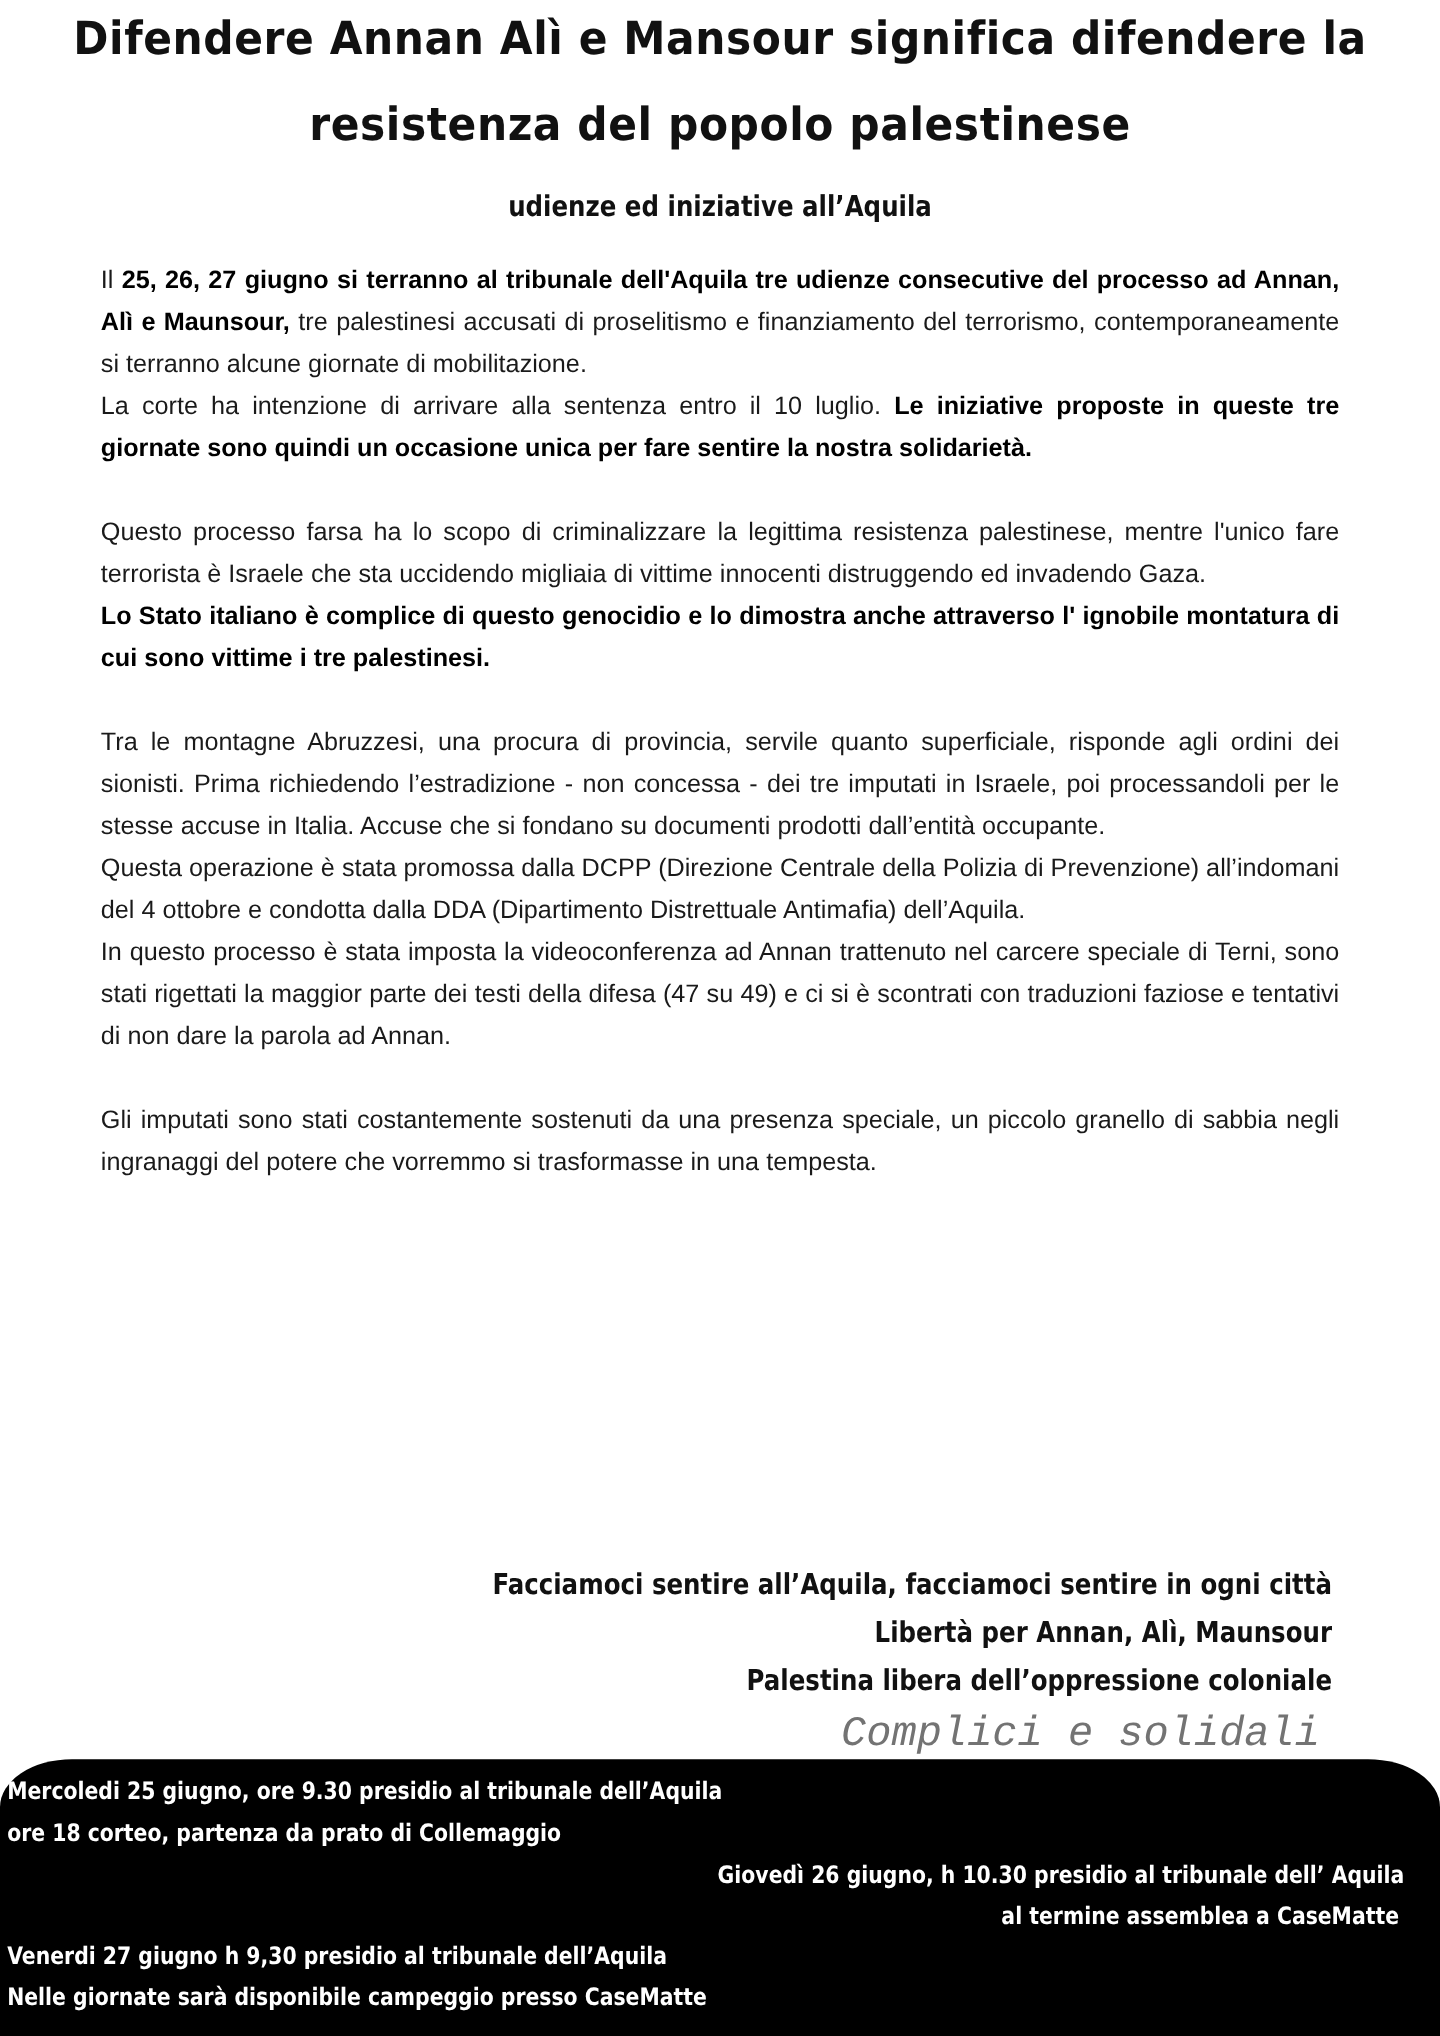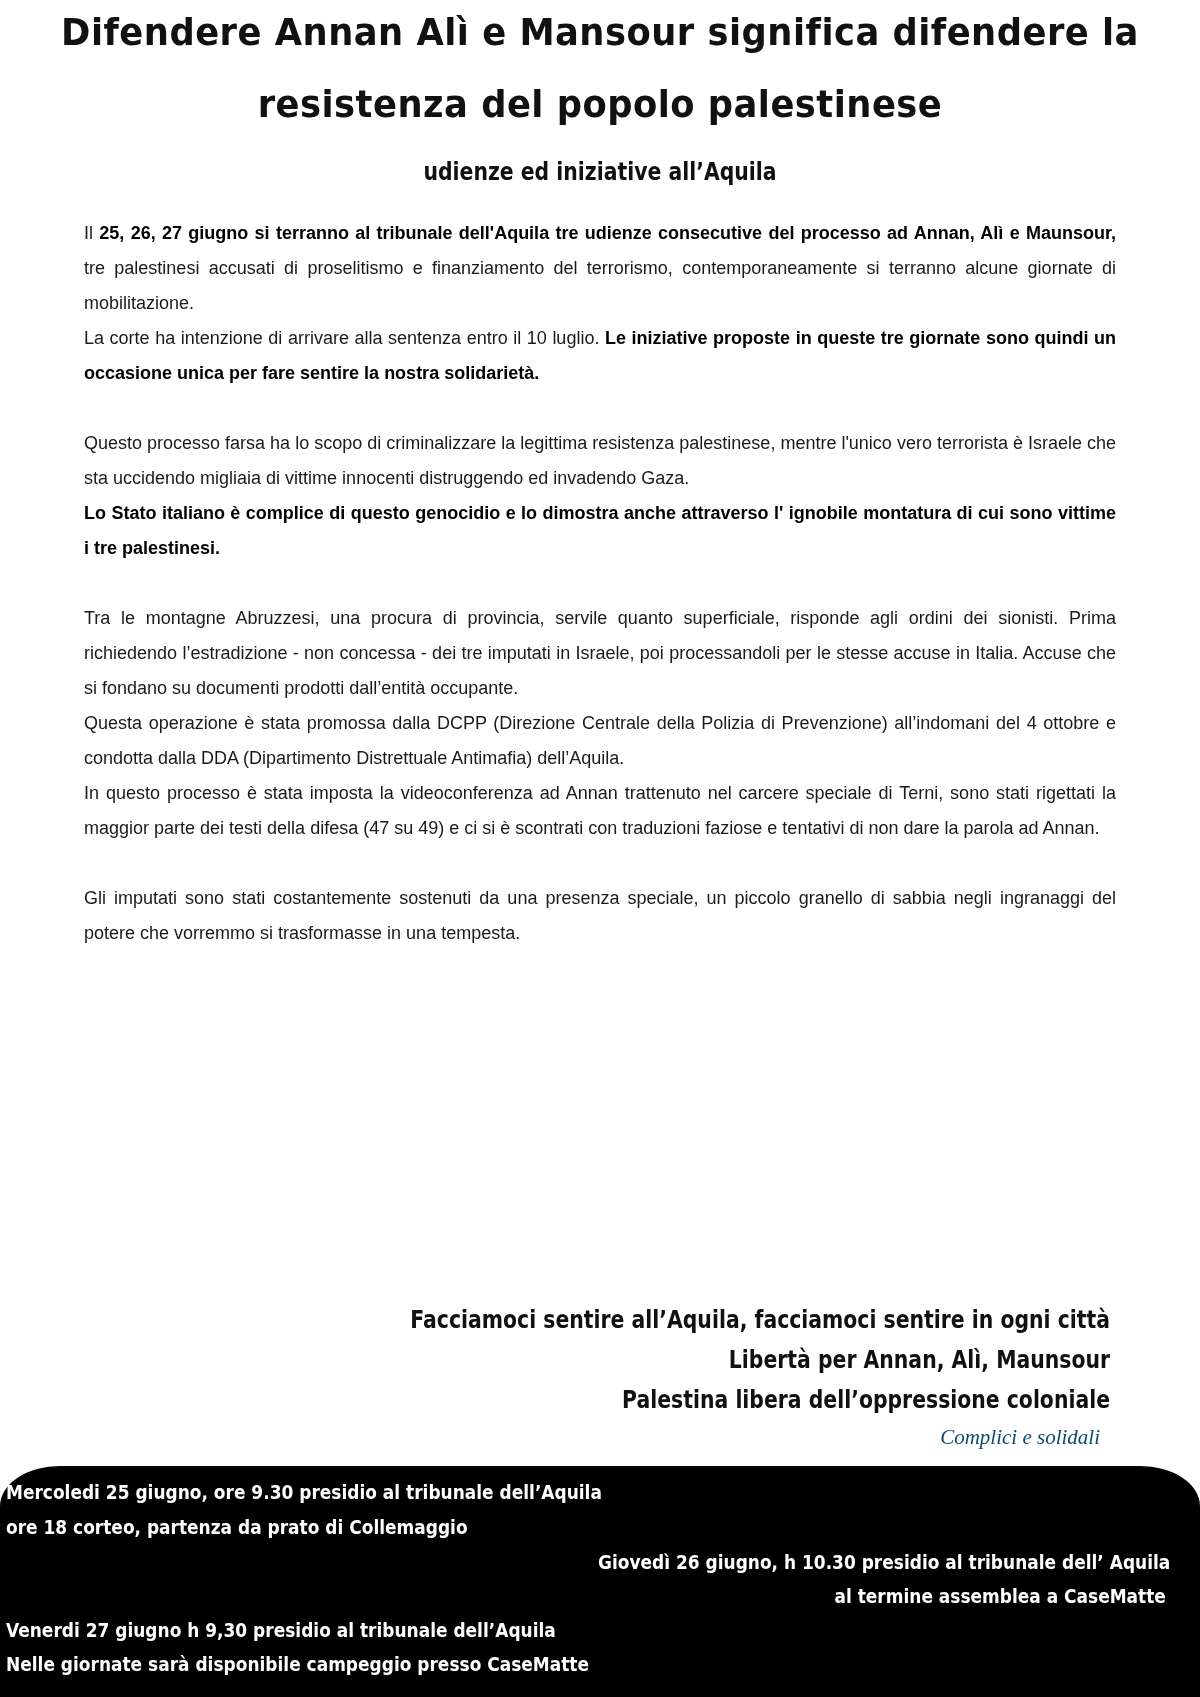--- a/index.html
+++ b/index.html
@@ -10,34 +10,34 @@
       position: absolute; left: 0; top: -4px; width: 1200px; margin: 0;
       transform: scaleX(0.93); transform-origin: center;
     }
     .subtitle {
       font-family: "DejaVu Sans", sans-serif; font-weight: bold; text-align: center;
       font-size: 24px; position: absolute; top: 158px; left: 0; width: 1200px; margin: 0;
       transform: scaleX(0.85); transform-origin: center;
     }
     .body {
       position: absolute; left: 84px; top: 216px; width: 1032px;
-      font-family: "Liberation Sans", sans-serif; font-size: 18px; line-height: 35px;
+      font-family: "Liberation Sans", sans-serif; font-size: 21px; line-height: 35px;
       text-align: justify; color: #1a1a1a;
     }
     .body p { margin: 0; }
     .body .gap { height: 35px; }
     .body b { font-weight: bold; color: #000; }
     .slogans {
       position: absolute; top: 1300px; left: 0; width: 1200px; text-align: right;
       font-family: "DejaVu Sans", sans-serif; font-weight: bold; font-size: 24px;
     }
     .slogans div { line-height: 40px; transform: scaleX(0.85); transform-origin: center; }
     .signature {
       position: absolute; top: 1425px; right: 100px;
-      font-family: Liberation Serif, serif; font-style: italic; font-size: 21px; color: #0c4a6e;
+      font-family: Liberation Mono, monospace; font-style: italic; font-size: 35px; color: #737373;
     }
     .events {
       position: absolute; left: 0; top: 1466px; width: 1200px; height: 240px;
       background: #000; border-top-left-radius: 60px 40px; border-top-right-radius: 60px 40px;
       color: #fff; font-family: "DejaVu Sans", sans-serif; font-weight: bold; font-size: 20px;
     }
     .ev { position: absolute; white-space: nowrap; transform-origin: left center; transform: scaleX(0.85); }
     .ev.right { transform-origin: right center; }
   </style>
 </head>
@@ -47,21 +47,21 @@
   <span>Difendere Annan Alì e Mansour significa difendere la</span><br>
   <span>resistenza del popolo palestinese</span>
 </h1>
 
 <h2 class="subtitle">udienze ed iniziative all’Aquila</h2>
 
 <div class="body">
   <p><span>Il </span><b>25, 26, 27 giugno si terranno al tribunale dell'Aquila tre udienze consecutive del processo ad Annan, Alì e Maunsour,</b><span> tre palestinesi accusati di proselitismo e finanziamento del terrorismo, contemporaneamente si terranno alcune giornate di mobilitazione.</span></p>
   <p><span>La corte ha intenzione di arrivare alla sentenza entro il 10 luglio. </span><b>Le iniziative proposte in queste tre giornate sono quindi un occasione unica per fare sentire la nostra solidarietà.</b></p>
   <div class="gap"></div>
-  <p>Questo processo farsa ha lo scopo di criminalizzare la legittima resistenza palestinese, mentre l'unico vero terrorista è Israele che sta uccidendo migliaia di vittime innocenti distruggendo ed invadendo Gaza.</p>
+  <p>Questo processo farsa ha lo scopo di criminalizzare la legittima resistenza palestinese, mentre l'unico fare terrorista è Israele che sta uccidendo migliaia di vittime innocenti distruggendo ed invadendo Gaza.</p>
   <p><b>Lo Stato italiano è complice di questo genocidio e lo dimostra anche attraverso l' ignobile montatura di cui sono vittime i tre palestinesi.</b></p>
   <div class="gap"></div>
   <p>Tra le montagne Abruzzesi, una procura di provincia, servile quanto superficiale, risponde agli ordini dei sionisti. Prima richiedendo l’estradizione - non concessa - dei tre imputati in Israele, poi processandoli per le stesse accuse in Italia. Accuse che si fondano su documenti prodotti dall’entità occupante.</p>
   <p>Questa operazione è stata promossa dalla DCPP (Direzione Centrale della Polizia di Prevenzione) all’indomani del 4 ottobre e condotta dalla DDA (Dipartimento Distrettuale Antimafia) dell’Aquila.</p>
   <p>In questo processo è stata imposta la videoconferenza ad Annan trattenuto nel carcere speciale di Terni, sono stati rigettati la maggior parte dei testi della difesa (47 su 49) e ci si è scontrati con traduzioni faziose e tentativi di non dare la parola ad Annan.</p>
   <div class="gap"></div>
   <p>Gli imputati sono stati  costantemente sostenuti da una presenza speciale, un piccolo granello di sabbia negli ingranaggi del potere che vorremmo si trasformasse in una tempesta.</p>
   <div class="gap"></div>
 </div>
 

